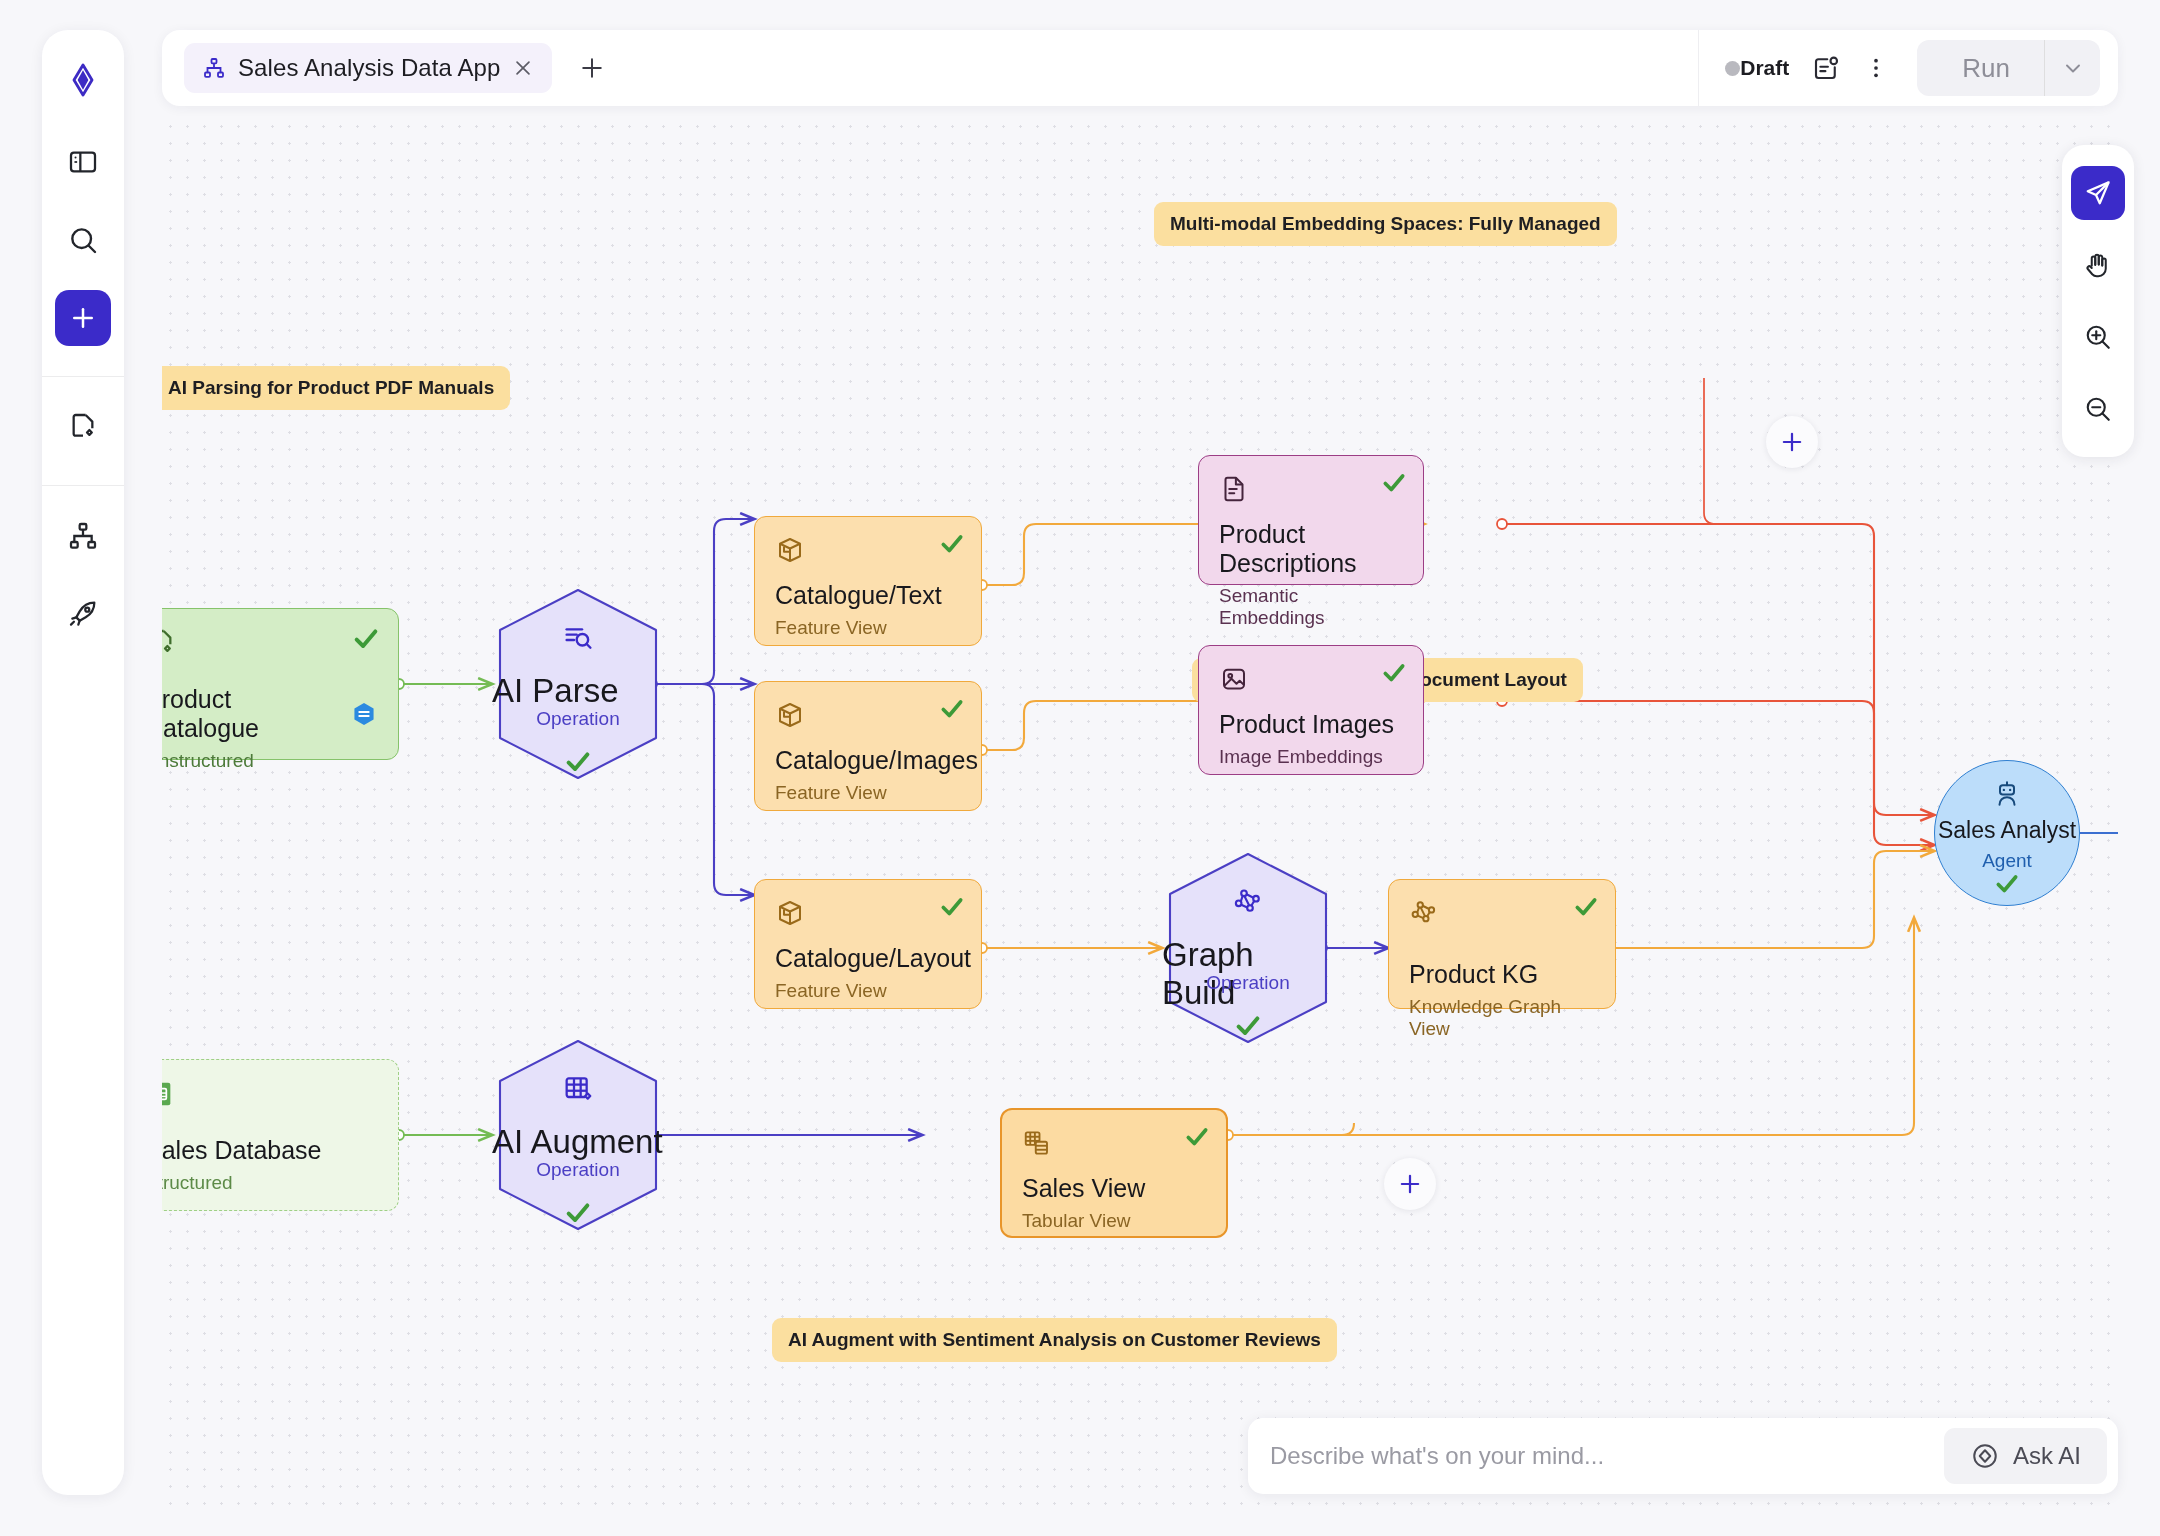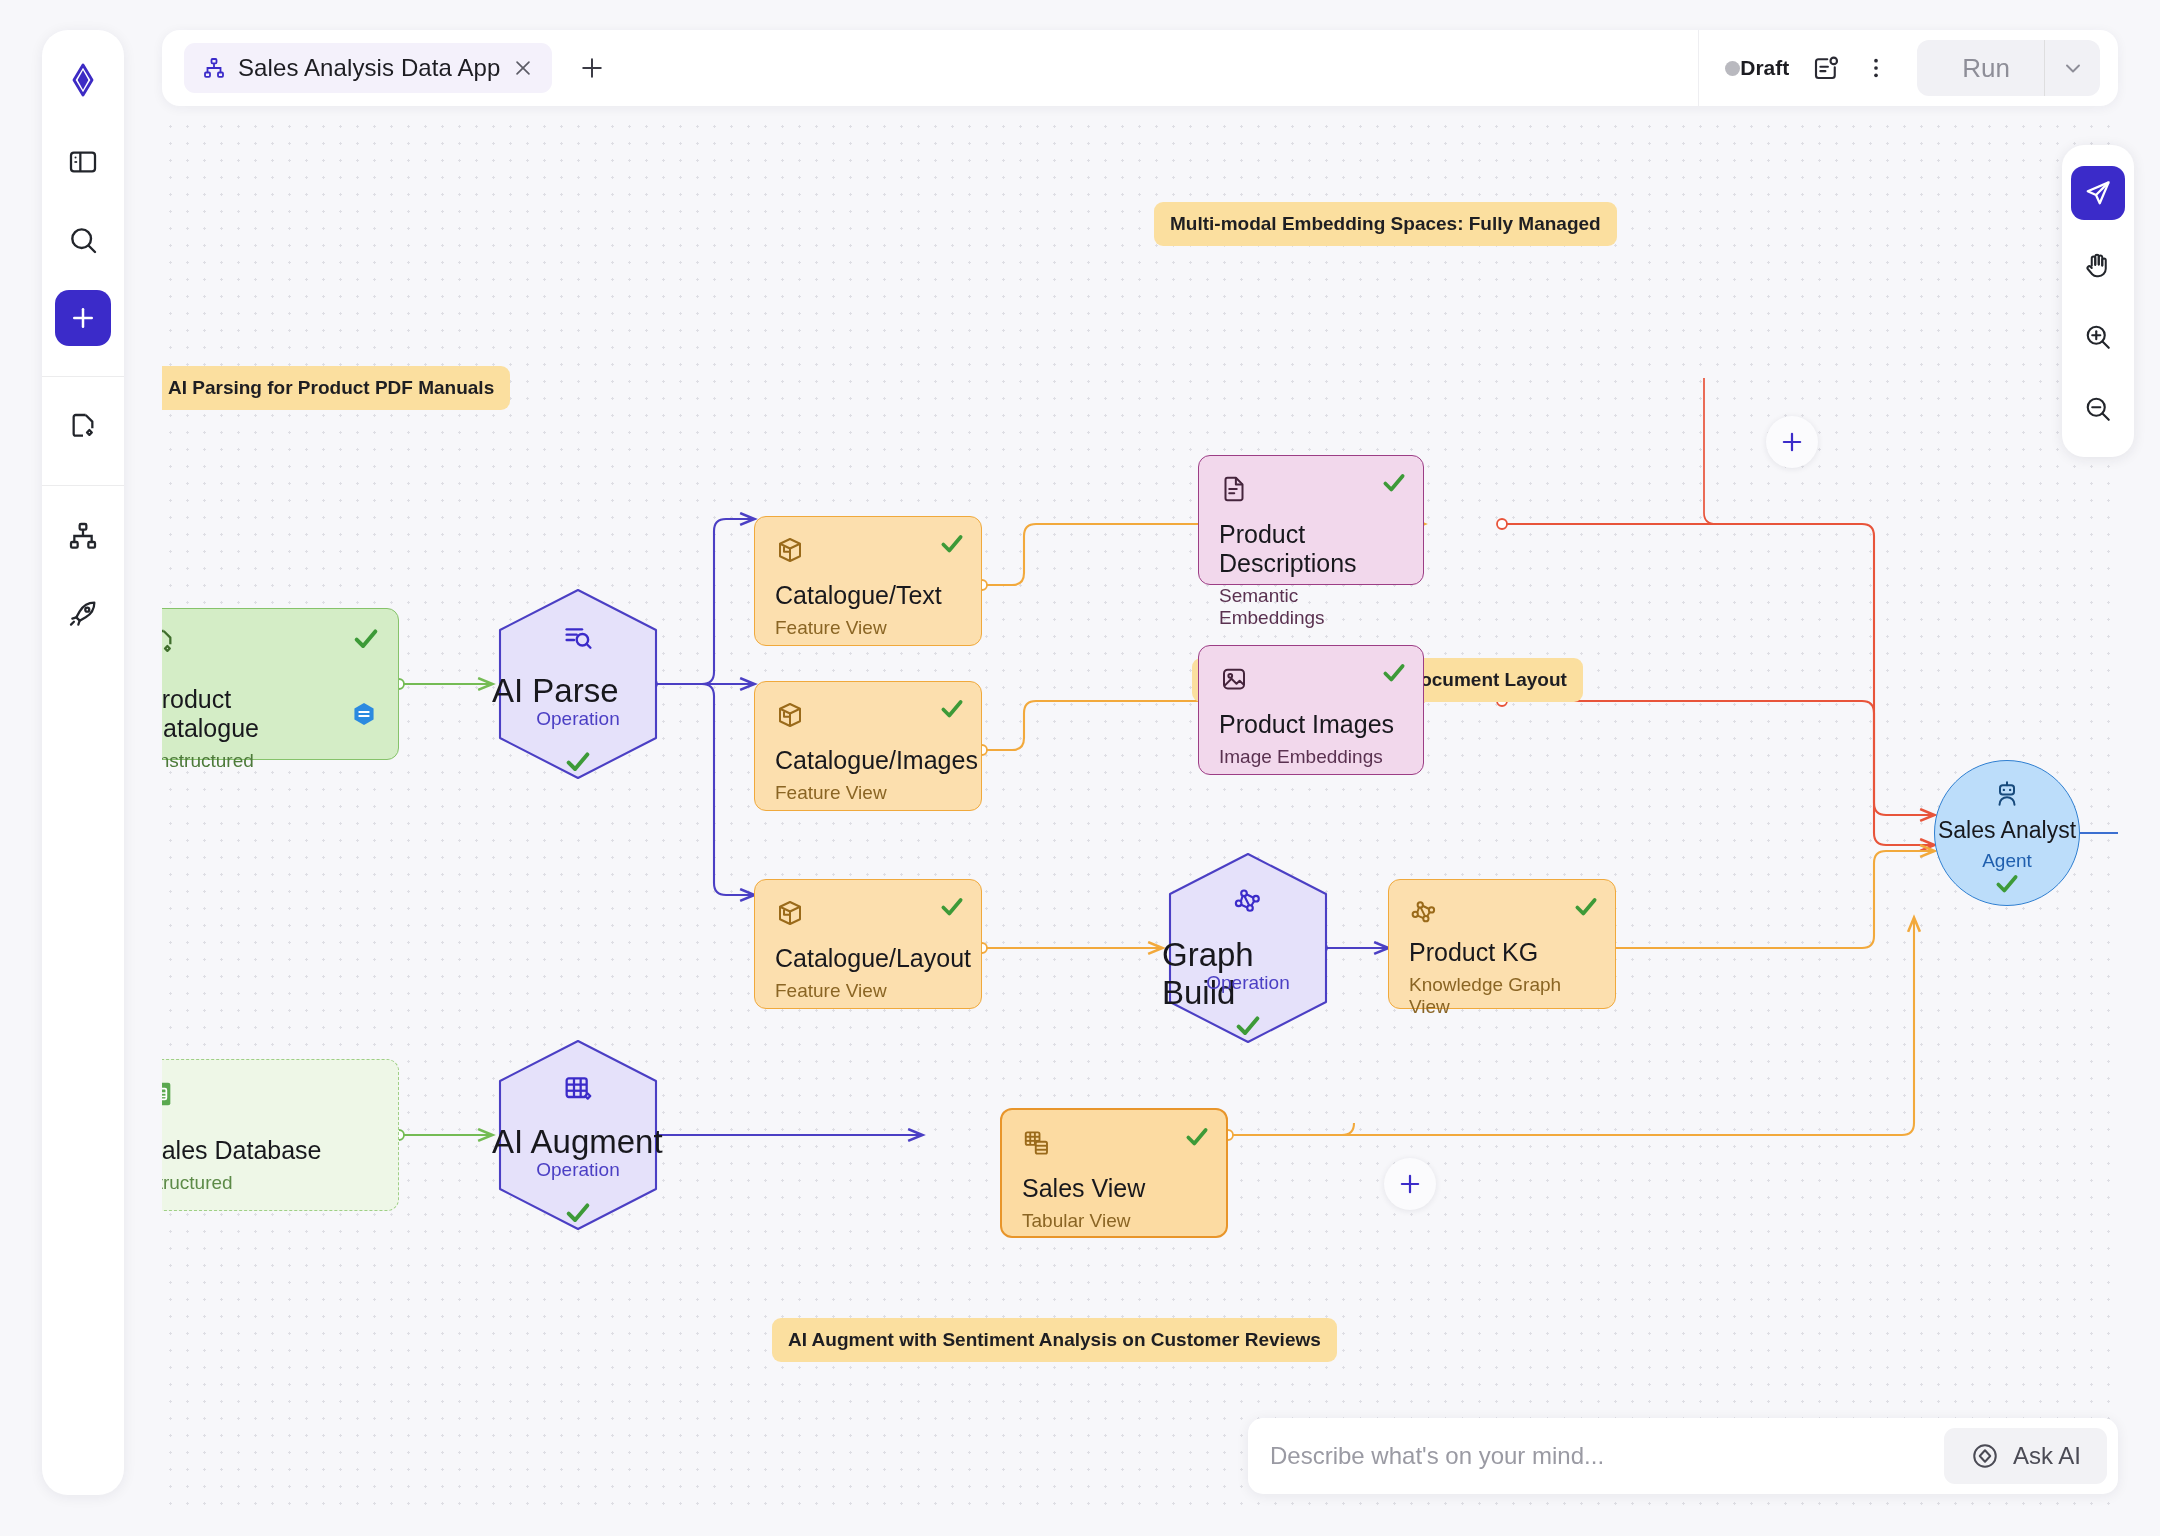--- a/index.html
+++ b/index.html
@@ -562,21 +562,21 @@
             <circle cx="13.5" cy="16.5" r="2.1"></circle>
               <circle cx="5" cy="13" r="2.1"></circle>
             <path d="M9.3 7.5 L12.8 14.5 M10.9 6.2 L16.1 8.8 M16.6 11.2 L14.6 14.6 M6.6 11.6 L8 7.5 M6.9 14.1 L11.5 16.1"></path>
           </svg>
         </div>
         <div class="check" style="right:16px;top:14px;">
           <svg width="26" height="26" viewBox="0 0 24 24" fill="none" stroke="currentColor" stroke-width="3.4" stroke-linecap="round" stroke-linejoin="round">
             <polyline points="4,12.5 9.5,18 20,5.5"></polyline>
           </svg>
         </div>
-        <div class="ntitle" style="margin-top:10px;">Product KG</div>
+        <div class="ntitle" style="margin-top:32px;">Product KG</div>
         <div class="nsub">Knowledge Graph View</div>
       </div>
     </div>
 
     <div class="node" style="left:838px;top:952px;">
       <div class="card n-orange-sel" style="width:228px;height:130px;position:relative;margin-top:38px;">
         <div class="topicon" style="color:#9a6a1a;">
           <svg width="30" height="30" viewBox="0 0 24 24" fill="none" stroke="currentColor" stroke-width="1.5">
             <rect x="3" y="3.5" width="11" height="10" rx="1.3"></rect>
             <line x1="3" y1="7" x2="14" y2="7"></line>

